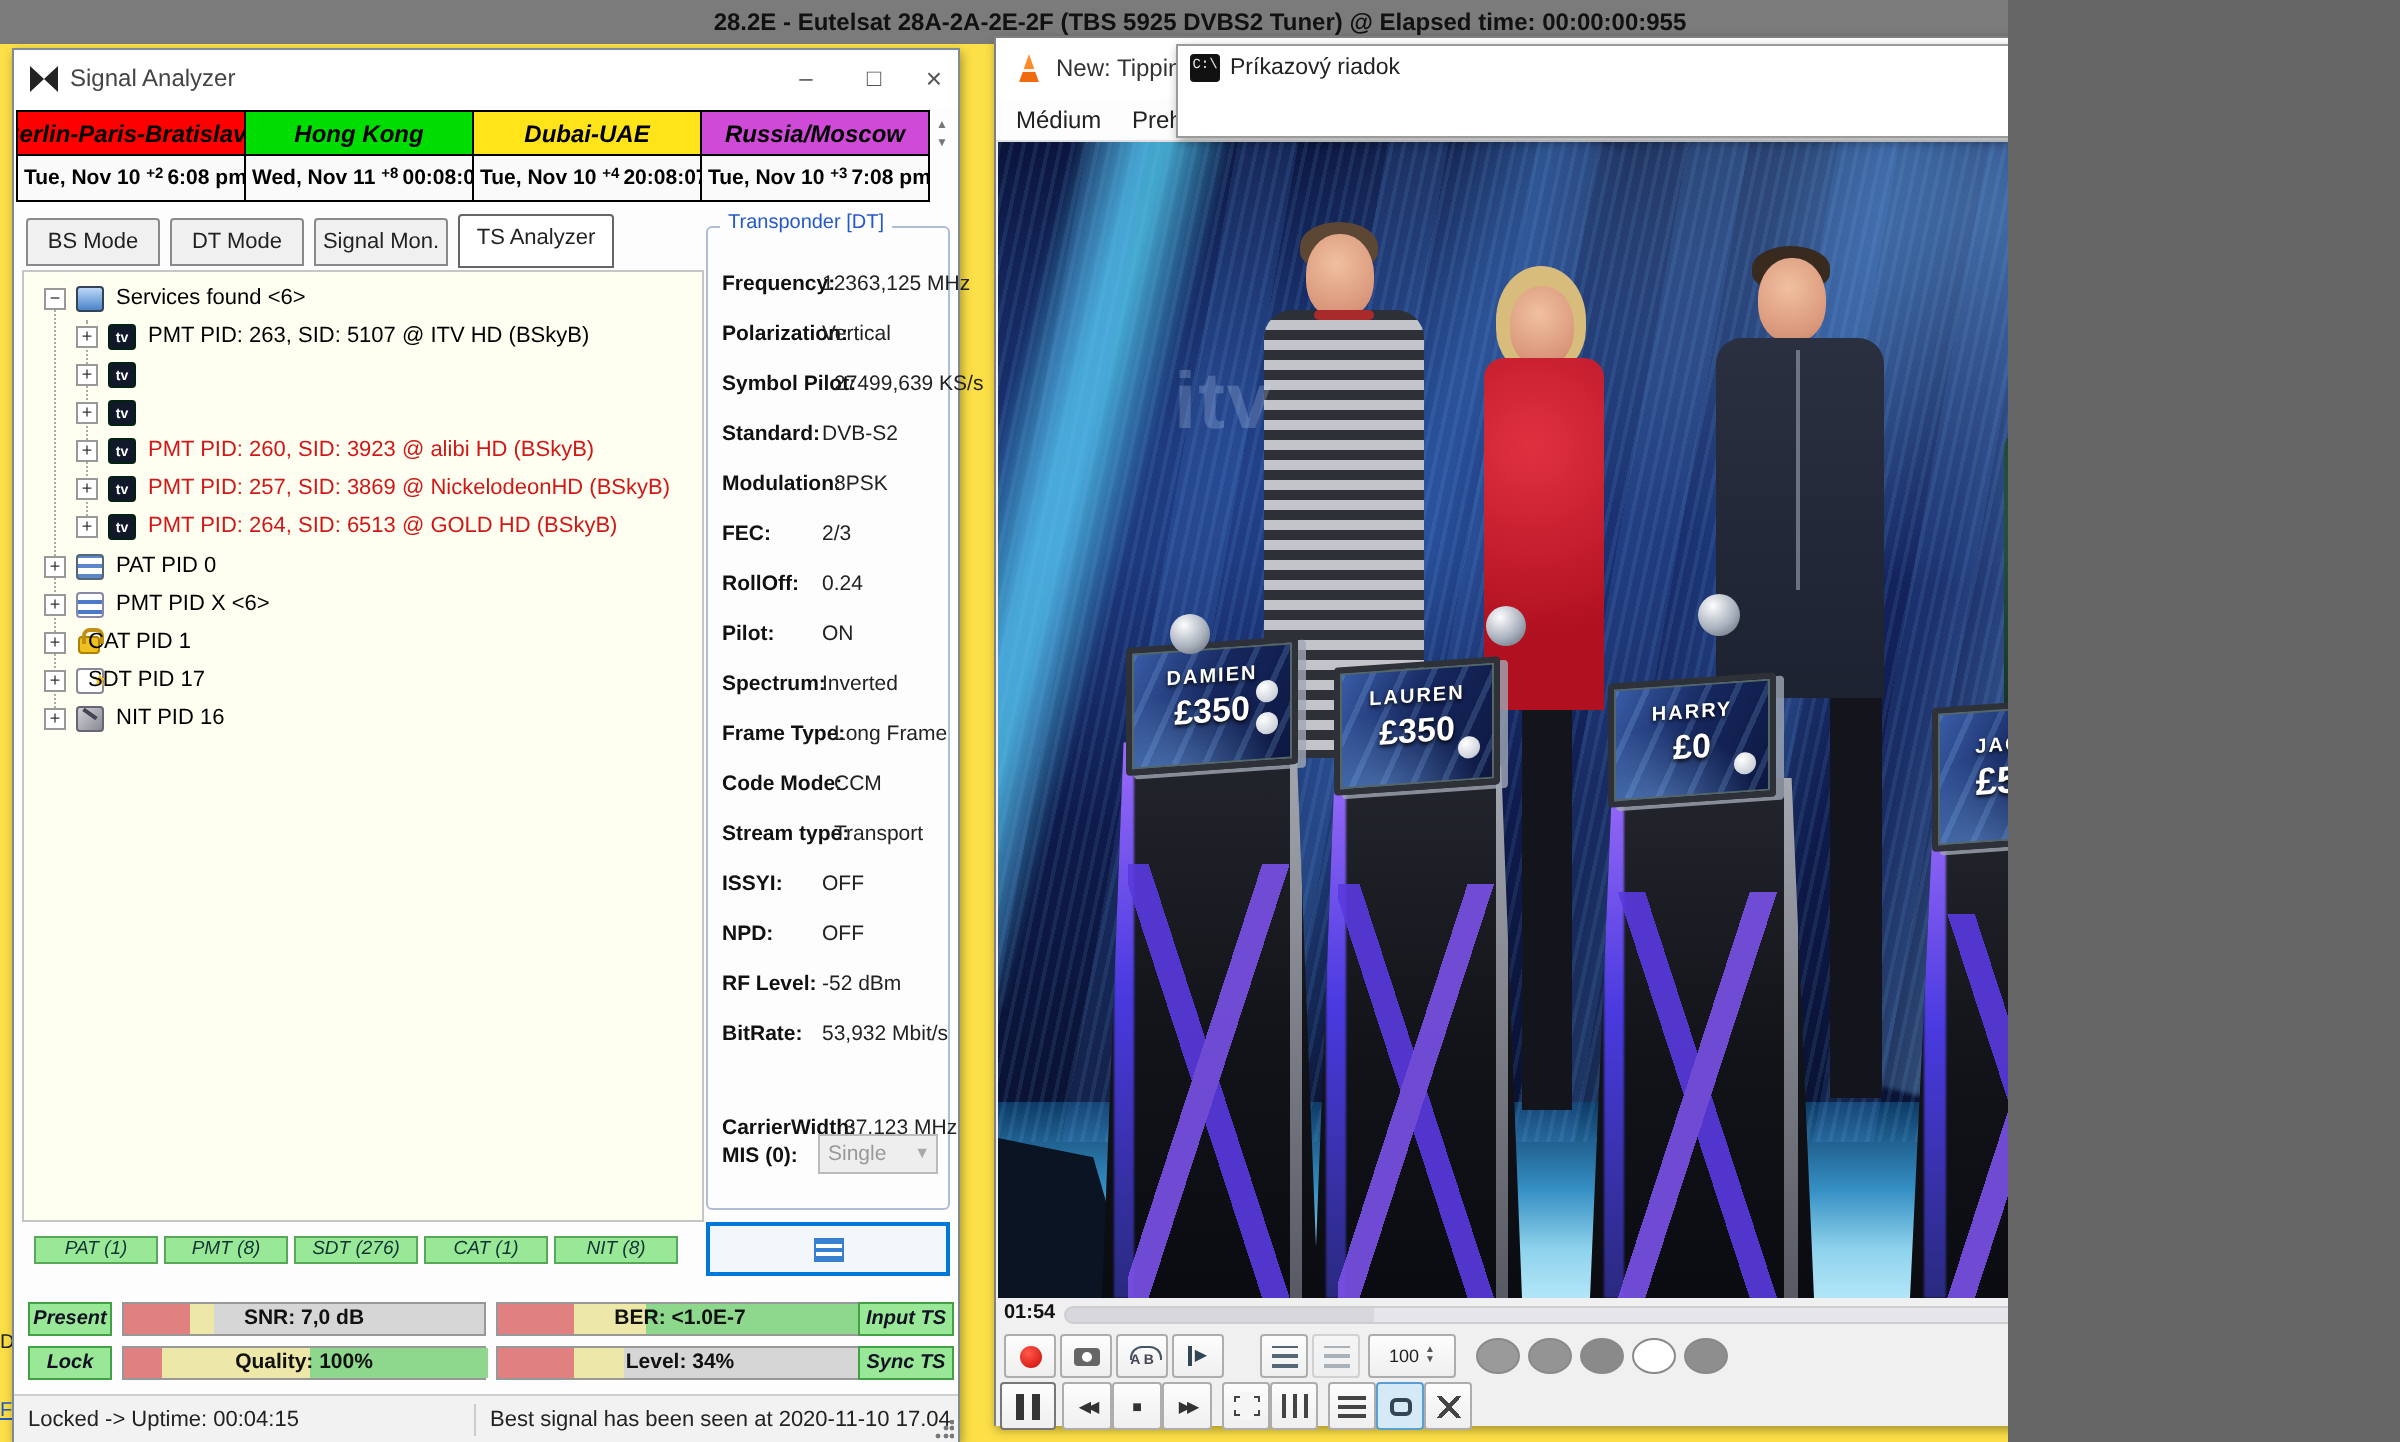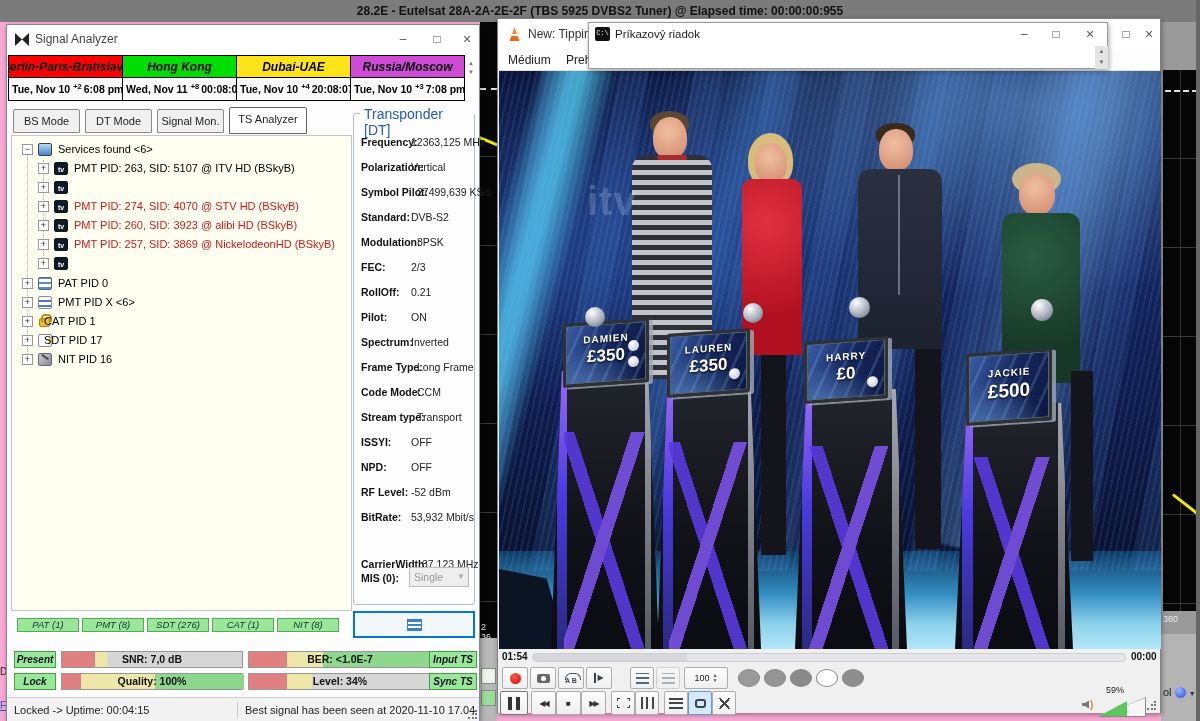--- a/index.html
+++ b/index.html
@@ -1,17 +1,17 @@
 <!DOCTYPE html>
 <html><head>
 <meta charset="utf-8">
 <style>
   html,body{margin:0;padding:0;background:#666;}
   *{box-sizing:border-box;font-family:"Liberation Sans",sans-serif;}
-  #desktop{position:relative;width:1196px;height:721px;background:#f9a8d4;overflow:hidden;font-size:11px;}
+  #desktop{position:relative;width:1004px;height:721px;background:#fde047;overflow:hidden;font-size:11px;}
   .abs{position:absolute;}
 
   
   #topbar{left:0;top:0;width:1200px;height:22px;background:#7b7b7b;color:#111;
     font-weight:bold;font-size:12px;text-align:center;line-height:22px;}
 
   
   .chartblk{background:
      repeating-linear-gradient(180deg,transparent 0 88px,#383838 88px 89px),
      repeating-linear-gradient(90deg,transparent 0 17px,#333 17px 18px),
@@ -94,21 +94,21 @@
   #wm .arm{position:absolute;left:46px;top:56px;width:30px;height:3px;background:#c0c6d2;transform:rotate(25deg);}
   #wm .man{position:absolute;left:34px;top:62px;width:12px;height:12px;border:3px solid #c0c6d2;border-radius:50%;}
   #wm .arc{position:absolute;border:3px solid #eca080;border-left-color:transparent;border-top-color:transparent;
       border-bottom-color:transparent;border-radius:50%;transform:rotate(-40deg);}
   #wm .wmtext{position:absolute;top:112px;left:0;width:130px;text-align:center;
       font-size:17px;font-weight:bold;letter-spacing:.5px;color:#a8b0c4;}
   #wm .wmtext b{color:#d85c30;}
 
   
   #gb{left:346px;top:88px;width:122px;height:492px;border:1px solid #b0bcd8;border-radius:3px;}
-  #gb .legend{position:absolute;left:6px;top:-8px;background:#fdfdfd;padding:0 4px;color:#2458c8;font-size:14px;}
+  #gb .legend{position:absolute;left:6px;top:-8px;background:#fdfdfd;padding:0 4px;color:#2458c8;font-size:10px;}
   .tprow{position:absolute;left:0;width:100%;height:25px;}
   .tp-l{position:absolute;left:7px;font-weight:bold;font-size:10.5px;color:#111;white-space:nowrap;}
   .tp-v{position:absolute;left:57px;font-size:10.5px;color:#222;white-space:nowrap;}
   #mis-select{position:absolute;left:55px;top:-5px;width:60px;height:20px;background:#eee;border:1px solid #bbb;
       color:#999;font-size:10.5px;line-height:18px;padding-left:4px;}
   #mis-select .dd{position:absolute;right:3px;top:0;color:#aaa;font-size:8px;line-height:18px;}
 
   
   #bluebtn{left:346px;top:586px;width:122px;height:27px;background:#f2f7fc;border:2px solid #0078d7;
       display:flex;align-items:center;justify-content:center;}
@@ -236,30 +236,20 @@
 
 <div id="desktop">
 
   <div class="abs" id="topbar">
     <span>28.2E - Eutelsat 28A-2A-2E-2F (TBS 5925 DVBS2 Tuner) @ Elapsed time: 00:00:00:955</span>
   </div>
 
   <div class="abs edgeletter" style="left:0;top:666px;z-index:1">D</div>
   <div class="abs edgeletter" style="left:0;top:700px;color:#2255cc;text-decoration:underline;z-index:1">F</div>
 
-  <div class="abs" id="stripL">
-    <div class="abs chartblk" style="left:0;top:46px;width:17px;height:570px"></div>
-    <div class="abs dash" style="left:0;top:66px;width:17px"></div>
-    <div class="abs ytrace" style="left:-2px;top:118px;width:22px;transform:rotate(22deg)"></div>
-    <div class="abs axlabel" style="left:1px;top:600px">2 36</div>
-    <div class="abs graybot">
-      <div class="abs minibar" style="left:1px;top:30px;width:15px;height:16px;background:#ecf4ec"></div>
-      <div class="abs minibar" style="left:1px;top:52px;width:15px;height:16px;background:#9ade9a"></div>
-    </div>
-  </div>
 
   <div class="abs" id="stripR">
     <div class="abs chartblk" style="left:2px;top:48px;width:37px;height:541px"></div>
     <div class="abs dash" style="left:4px;top:68px;width:33px"></div>
     <div class="abs ytrace" style="left:8px;top:482px;width:36px;transform:rotate(38deg)"></div>
     <div class="abs axlabel" style="left:2px;top:592px">380</div>
     <div class="abs" style="left:0;top:612px;width:39px;height:109px;background:#b4b4b4">
       <div class="abs" id="bgBottomRight" style="left:2px;top:52px">
         <span>ol</span>
         <span class="globe"></span>
@@ -329,35 +319,35 @@
         <span class="ticon tv" style="left:42px">tv</span>
         <span class="tlabel" style="left: 62px; color: rgb(0, 0, 0);">PMT PID: 263, SID: 5107 @ ITV HD (BSkyB)</span>
       </div>
       <div class="trow" style="top:42px">
         <span class="expander" style="left:26px">+</span>
         <span class="ticon tv" style="left:42px">tv</span>
       </div>
       <div class="trow" style="top:61px">
         <span class="expander" style="left:26px">+</span>
         <span class="ticon tv" style="left:42px">tv</span>
-        <span class="tlabel" style="left: 62px; color: rgb(208, 24, 24);">PMT PID: 274, SID: 4070 @ STV HD (BSkyB)</span>
       </div>
       <div class="trow" style="top:80px">
         <span class="expander" style="left:26px">+</span>
         <span class="ticon tv" style="left:42px">tv</span>
         <span class="tlabel" style="left: 62px; color: rgb(208, 24, 24);">PMT PID: 260, SID: 3923 @ alibi HD (BSkyB)</span>
       </div>
       <div class="trow" style="top:99px">
         <span class="expander" style="left:26px">+</span>
         <span class="ticon tv" style="left:42px">tv</span>
         <span class="tlabel" style="left: 62px; color: rgb(208, 24, 24);">PMT PID: 257, SID: 3869 @ NickelodeonHD (BSkyB)</span>
       </div>
       <div class="trow" style="top:118px">
         <span class="expander" style="left:26px">+</span>
         <span class="ticon tv" style="left:42px">tv</span>
+        <span class="tlabel" style="left: 62px; color: rgb(208, 24, 24);">PMT PID: 264, SID: 6513 @ GOLD HD (BSkyB)</span>
       </div>
 
       <div class="trow" style="top:138px">
         <span class="expander" style="left:10px">+</span>
         <span class="ticon grid" style="left:26px"></span>
         <span class="tlabel" style="left:46px">PAT PID 0</span>
       </div>
       <div class="trow" style="top:157px">
         <span class="expander" style="left:10px">+</span>
         <span class="ticon list" style="left:26px"></span>
@@ -402,21 +392,21 @@
       <div class="tprow" style="top:122px">
           <span class="tp-l">Modulation:</span>
           <span class="tp-v" style="left:63px">8PSK</span>
         </div>
       <div class="tprow" style="top:147px">
           <span class="tp-l">FEC:</span>
           <span class="tp-v">2/3</span>
         </div>
       <div class="tprow" style="top:172px">
           <span class="tp-l">RollOff:</span>
-          <span class="tp-v">0.21</span>
+          <span class="tp-v">0.24</span>
         </div>
       <div class="tprow" style="top:197px">
           <span class="tp-l">Pilot:</span>
           <span class="tp-v">ON</span>
         </div>
       <div class="tprow" style="top:222px">
           <span class="tp-l">Spectrum:</span>
           <span class="tp-v">Inverted</span>
         </div>
       <div class="tprow" style="top:247px">

